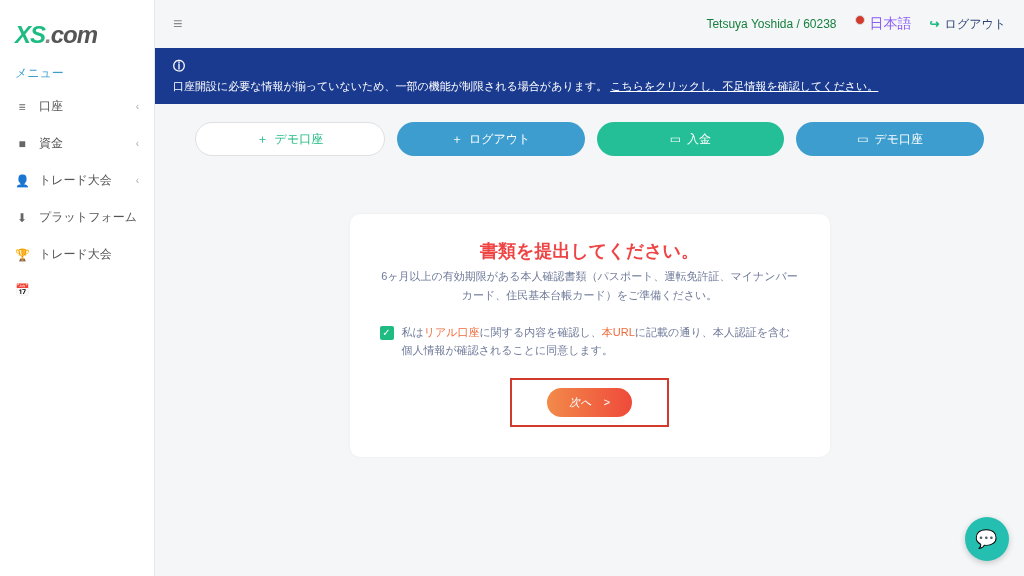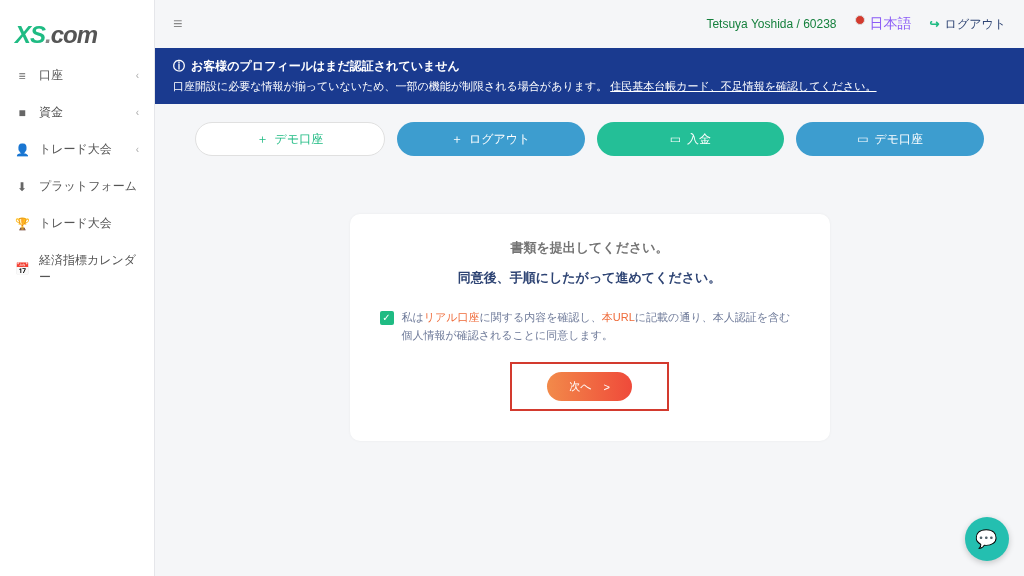--- a/index.html
+++ b/index.html
@@ -26,37 +26,38 @@
 .alert .alert-title { font-weight: 600; display: flex; align-items: center; gap: 6px; }
 .alert .alert-msg { margin-top: 4px; font-size: 11px; }
 .alert .alert-link { text-decoration: underline; cursor: pointer; }
 .btn-row { display: flex; gap: 12px; padding: 18px 40px; justify-content: center; }
 .action-btn { flex: 1; max-width: 195px; height: 34px; border-radius: 20px; display: flex; align-items: center; justify-content: center; gap: 6px; font-size: 12px; cursor: pointer; }
 .btn-demo { background: #fff; color: #1fbb83; border: 1px solid #e0e0e0; }
 .btn-real { background: #3d9dcf; color: #fff; }
 .btn-deposit { background: #24bf97; color: #fff; }
 .btn-transfer { background: #3d9dcf; color: #fff; }
 .card { background: #fff; border-radius: 10px; width: 480px; margin: 40px auto 0; padding: 25px 30px 30px; text-align: center; box-shadow: 0 0 3px rgba(0,0,0,0.05); }
-.card-title { color: #737373; font-weight: 700; font-size: 13px; margin-bottom: 12px; }
+.card-title { color: #ef4444; font-weight: 700; font-size: 18px; margin-bottom: 4px; }
 .card-desc { color: #6e7a99; font-size: 11px; line-height: 1.7; margin-bottom: 20px; }
 .card-sub { color: #2d4373; font-weight: 700; font-size: 13px; margin-bottom: 22px; }
 .consent-row { display: flex; align-items: flex-start; gap: 8px; text-align: left; font-size: 11px; color: #6e7a99; line-height: 1.6; margin-bottom: 18px; }
 .chk { width: 14px; height: 14px; background: #1fbb83; border-radius: 2px; color: #fff; font-size: 10px; display: flex; align-items: center; justify-content: center; flex-shrink: 0; margin-top: 2px; }
 .consent-row .orange { color: #ef6b3a; }
 .next-wrap { display: inline-block; border: 2px solid #d33a2e; padding: 8px 35px; }
-.next-btn { background: linear-gradient(90deg, #f28a4a, #ef4a3a); color: #fff; border-radius: 16px; padding: 7px 22px; font-size: 11px; cursor: pointer; display: inline-flex; align-items: center; gap: 12px; }
+.next-btn { background: linear-gradient(90deg, #f28a4a, #ef4a3a); color: #fff; border-radius: 16px; padding: 7px 22px; font-size: 11px; cursor: pointer; display: inline-flex; align-items: center; gap: 12px; font-style: italic; }
 .chat-fab { position: fixed; bottom: 15px; right: 15px; width: 44px; height: 44px; border-radius: 50%; background: #24bfb0; color: #fff; display: flex; align-items: center; justify-content: center; font-size: 18px; cursor: pointer; box-shadow: 0 2px 6px rgba(0,0,0,0.2); }
 </style>
 </head>
 <body>
 
 <div class="sidebar">
   <div class="logo">
     <span class="xs">XS</span><span class="dot">.</span><span class="com">com</span>
   </div>
+  <div class="menu-title">メニュー</div>
 
   <div class="menu-item">
     <span class="mi-icon">≡</span>
     <span>口座</span>
     <span class="chev">‹</span>
   </div>
   <div class="menu-item">
     <span class="mi-icon">■</span>
     <span>資金</span>
     <span class="chev">‹</span>
@@ -69,21 +70,20 @@
   <div class="menu-item">
     <span class="mi-icon">⬇</span>
     <span>プラットフォーム</span>
   </div>
   <div class="menu-item">
     <span class="mi-icon">🏆</span>
     <span>トレード大会</span>
   </div>
   <div class="menu-item">
     <span class="mi-icon">📅</span>
-    <span>経済指標カレンダー</span>
   </div>
 </div>
 
 <div class="main">
   <div class="topbar">
     <span class="hamburger">≡</span>
     <div class="tb-spacer"></div>
     <span class="tb-user">Tetsuya Yoshida / 60238</span>
     <span class="tb-lang">
       <span class="dot-red"></span>
@@ -91,25 +91,24 @@
     </span>
     <span class="tb-logout">
       <span class="out-icon">↪</span>
       <span>ログアウト</span>
     </span>
   </div>
 
   <div class="alert">
     <div class="alert-title">
       <span>ⓘ</span>
-      <span>お客様のプロフィールはまだ認証されていません</span>
     </div>
     <div class="alert-msg">
       <span>口座開設に必要な情報が揃っていないため、一部の機能が制限される場合があります。</span>
-      <span class="alert-link">住民基本台帳カード、不足情報を確認してください。</span>
+      <span class="alert-link">こちらをクリックし、不足情報を確認してください。</span>
     </div>
   </div>
 
   <div class="btn-row">
     <div class="action-btn btn-demo">
       <span>＋</span>
       <span>デモ口座</span>
     </div>
     <div class="action-btn btn-real">
       <span>＋</span>
@@ -120,21 +119,21 @@
       <span>入金</span>
     </div>
     <div class="action-btn btn-transfer">
       <span>▭</span>
       <span>デモ口座</span>
     </div>
   </div>
 
   <div class="card">
     <div class="card-title">書類を提出してください。</div>
-    <div class="card-sub">同意後、手順にしたがって進めてください。</div>
+    <div class="card-desc">6ヶ月以上の有効期限がある本人確認書類（パスポート、運転免許証、マイナンバーカード、住民基本台帳カード）をご準備ください。</div>
     <div class="consent-row">
       <div class="chk">✓</div>
       <div>
         <span>私は</span><span class="orange">リアル口座</span><span>に関する内容を確認し、</span><span class="orange">本URL</span><span>に記載の通り、本人認証を含む個人情報が確認されることに同意します。</span>
       </div>
     </div>
     <div class="next-wrap">
       <div class="next-btn">
         <span>次へ</span>
         <span>&gt;</span>

